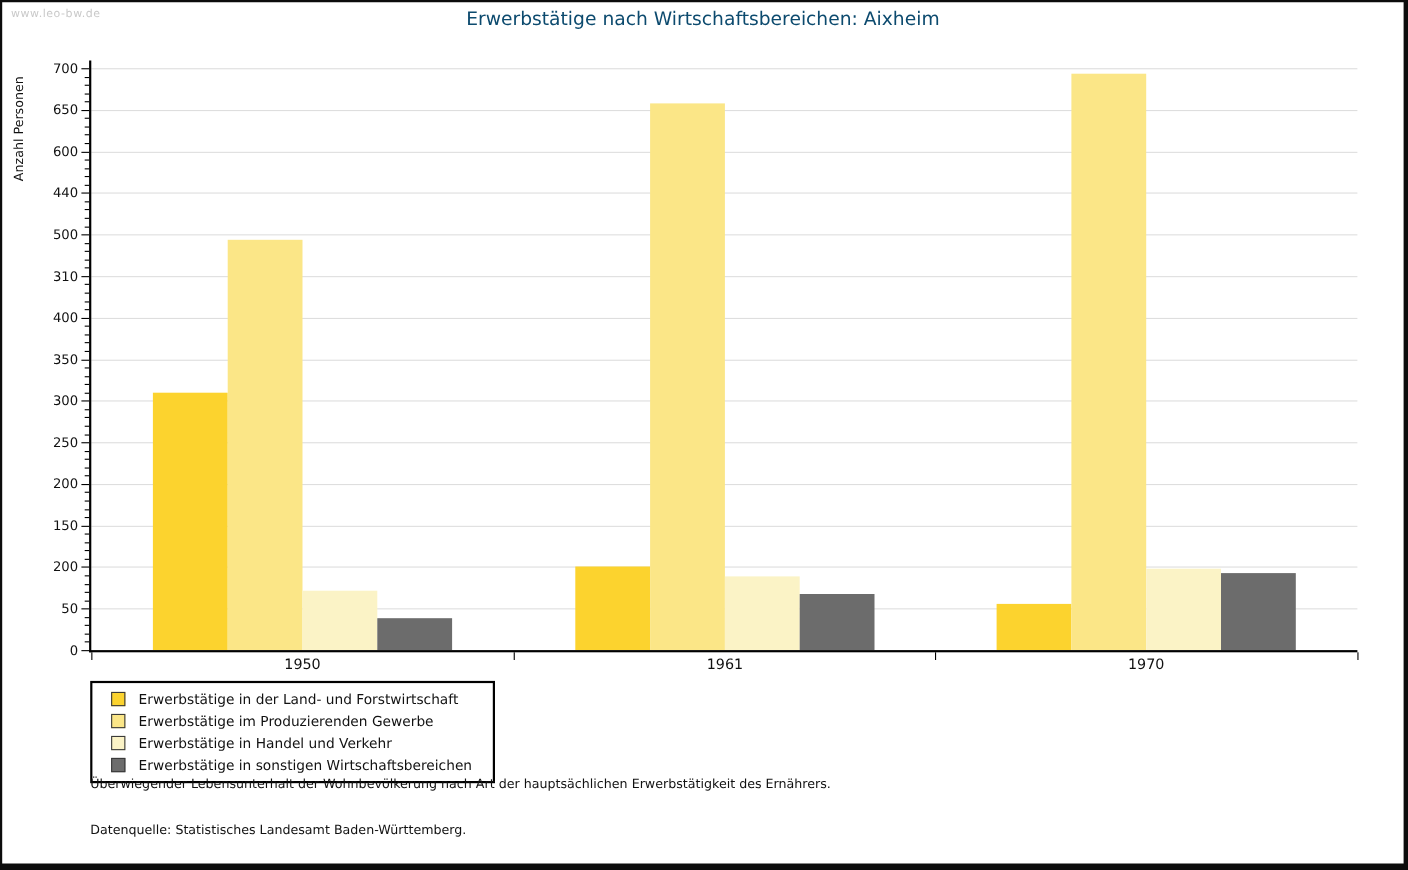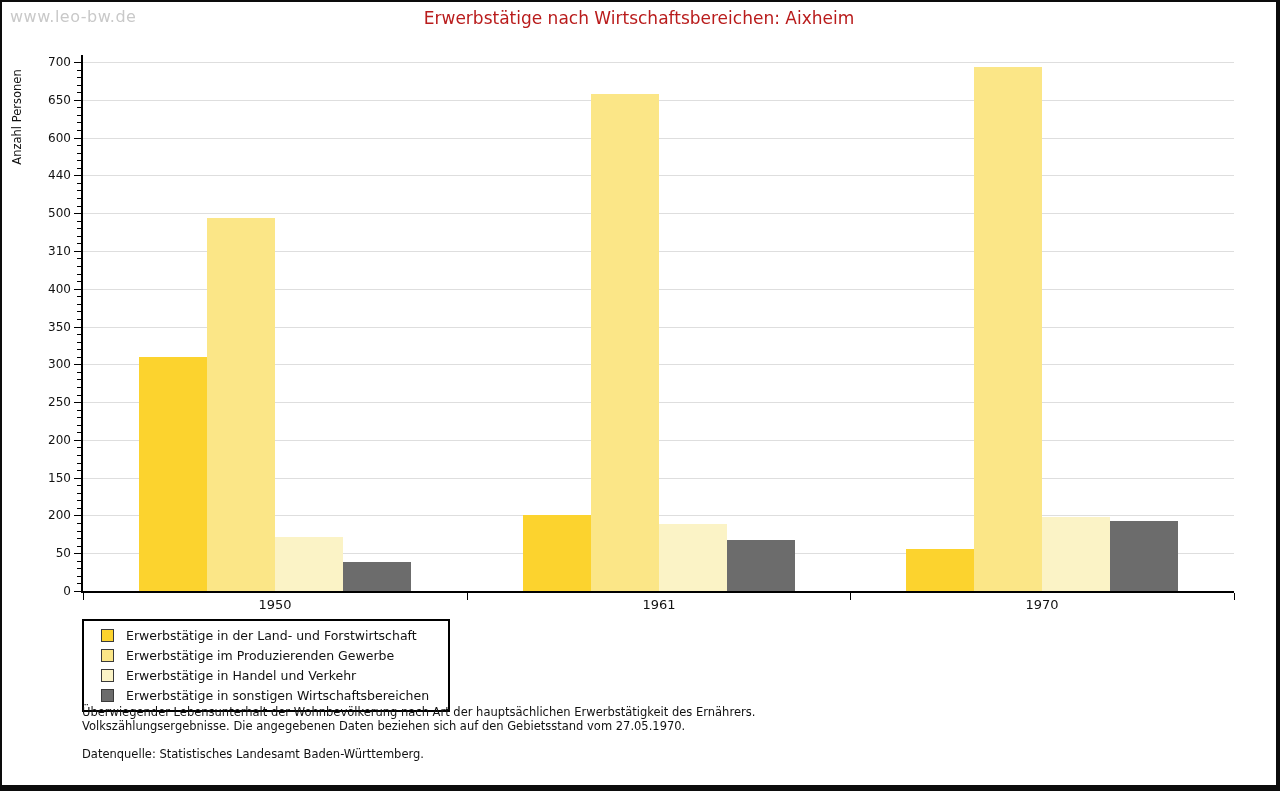--- a/index.html
+++ b/index.html
@@ -11,25 +11,25 @@
     background: #ffffff;
     border: 2px solid #0c0c0c;
     border-right-width: 4px;
     border-bottom-width: 6px;
     font-family: "DejaVu Sans", "Liberation Sans", sans-serif;
     color: #141414;
     overflow: hidden;
   }
   .watermark {
     position: absolute; left: 8px; top: 5px;
-    font-size: 16px; color: #c9c9c9; letter-spacing: 0.5px;
+    font-size: 10px; color: #c9c9c9; letter-spacing: 0.5px;
   }
   .chart-title {
     position: absolute; left: 0; right: 0; top: 6px;
-    text-align: center; font-size: 17px; color: #b91c1c;
+    text-align: center; font-size: 17px; color: #0c4a6e;
   }
   .y-axis-title {
     position: absolute; top: 115px; left: 15px;
     transform: translate(-50%,-50%) rotate(-90deg);
     font-size: 11.5px; white-space: nowrap; color: #111;
   }
   .plot-layer { position: absolute; inset: 0; }
   .gridline { position: absolute; height: 1px; }
   .axis-line { position: absolute; background: #000; }
   .tick { position: absolute; background: #000; }
@@ -209,16 +209,15 @@
       <span class="legend-swatch" style="background: rgb(251, 243, 198);"></span>
       <span class="legend-label">Erwerbstätige in Handel und Verkehr</span>
     </div>
     <div class="legend-row">
       <span class="legend-swatch" style="background: rgb(108, 108, 108);"></span>
       <span class="legend-label">Erwerbstätige in sonstigen Wirtschaftsbereichen</span>
     </div>
   </div>
 
   <div class="footnote fn-1">Überwiegender Lebensunterhalt der Wohnbevölkerung nach Art der hauptsächlichen Erwerbstätigkeit des Ernährers.</div>
-  <div class="footnote fn-2">Volkszählungsergebnisse. Die angegebenen Daten beziehen sich auf den Gebietsstand vom 27.05.1970.</div>
   <div class="footnote fn-src">Datenquelle: Statistisches Landesamt Baden-Württemberg.</div>
 
 </div>
 
 </body></html>

